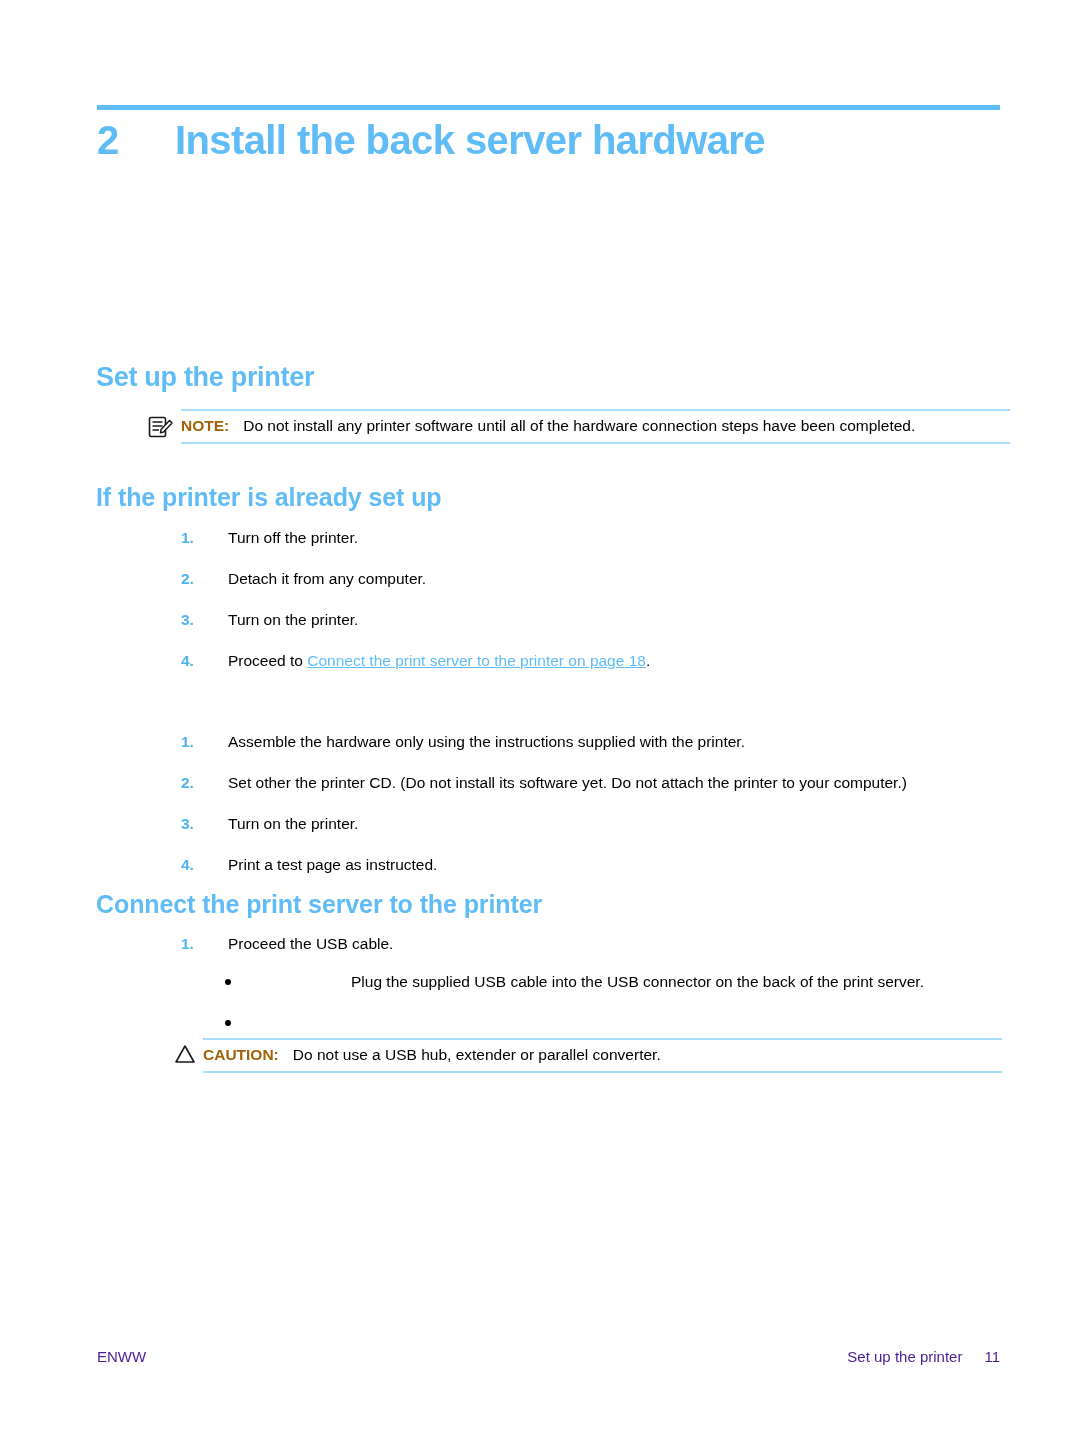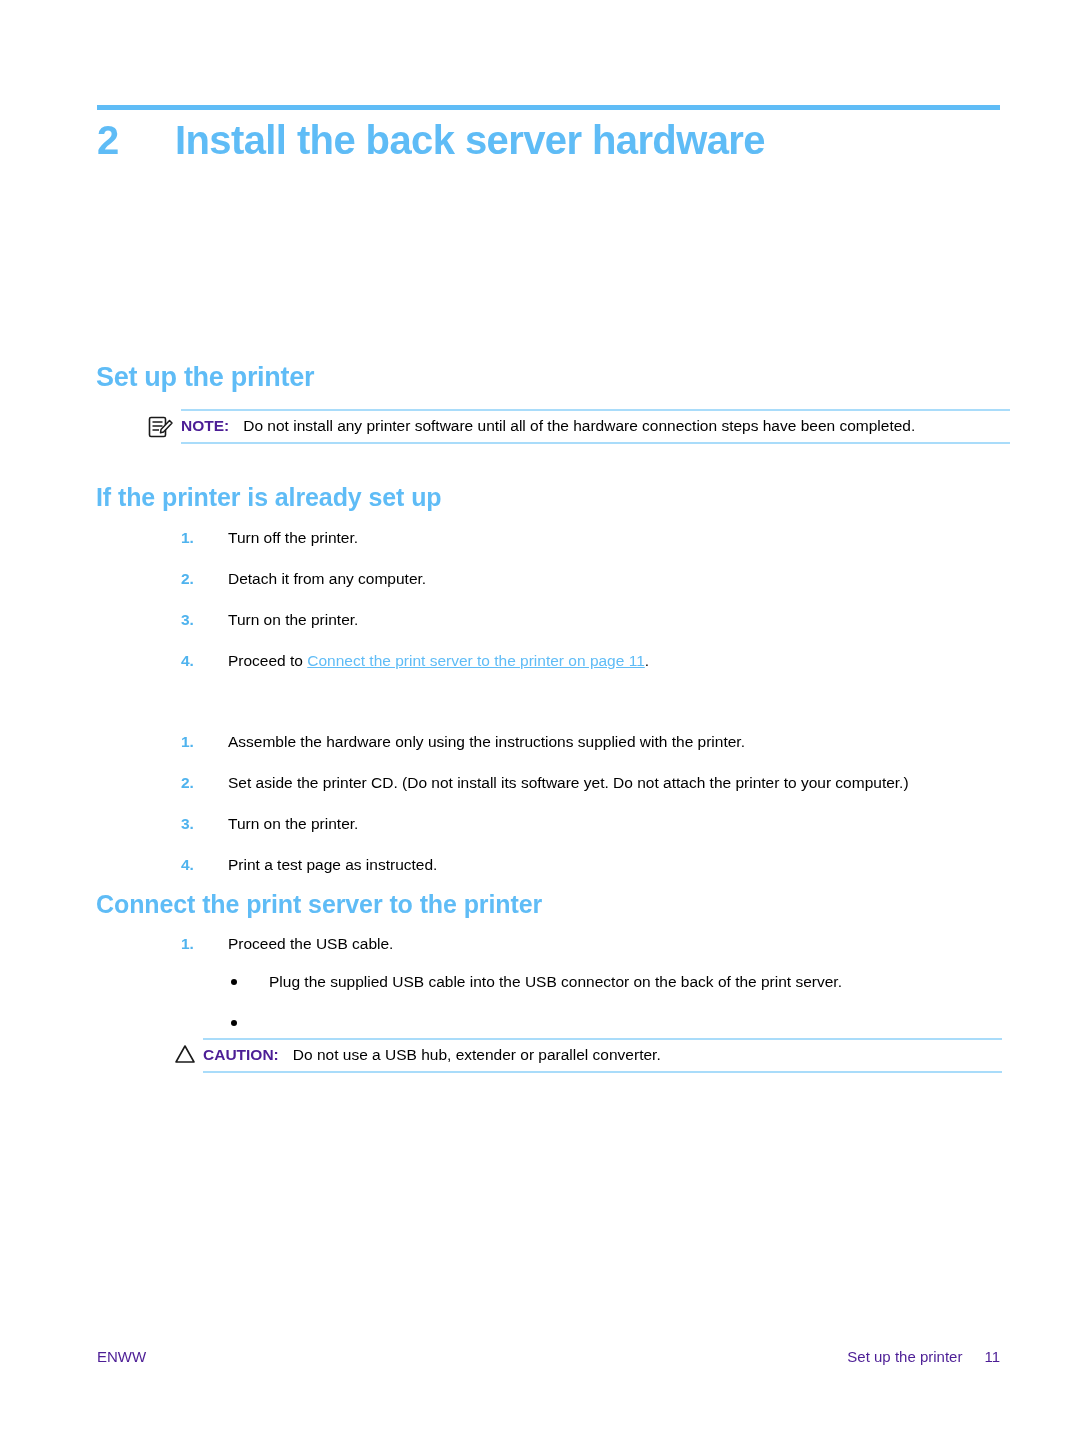--- a/index.html
+++ b/index.html
@@ -80,21 +80,21 @@
     width: 26px;
     height: 24px;
   }
   .adm-body {
     margin-left: 33px;
     border-top: 2px solid #A9DCFA;
     border-bottom: 2px solid #A9DCFA;
     padding: 5px 0 5px 0;
   }
   .adm-label {
-    color: #4c1d95;
+    color: #a16207;
     font-weight: bold;
     font-size: 15.5px;
     margin-top: 21px;
   }
   .adm-text {
     color: #000000;
     font-size: 15.5px;
     line-height: 1.33;
     text-align: center;
   }
@@ -128,21 +128,21 @@
     color: #4FB3EE;
     font-weight: bold;
     font-size: 15.5px;
   }
   .xref {
     color: #5FBCF6;
     text-decoration: underline;
   }
 
   
-  .blist { position: absolute; left: 228px; width: 790px; }
+  .blist { position: absolute; left: 222px; width: 790px; text-align: center; }
   .bitem {
     position: relative;
     padding-left: 41px;
     font-size: 15.5px;
     line-height: 1.3;
     color: #000000;
     white-space: nowrap;
   }
   .bitem + .bitem { margin-top: 21px; }
   .bdot {
@@ -207,33 +207,33 @@
     </div>
     <div class="oitem">
       <span class="onum">2.</span>
       <span>Detach it from any computer.</span>
     </div>
     <div class="oitem">
       <span class="onum">3.</span>
       <span>Turn on the printer.</span>
     </div>
     <div class="oitem">
-      <span class="onum">4.</span><span>Proceed to </span><a class="xref" href="#">Connect the print server to the printer on page 11</a><span>.</span>
+      <span class="onum">4.</span><span>Proceed to </span><a class="xref" href="#">Connect the print server to the printer on page 18</a><span>.</span>
     </div>
   </div>
 
 
   <div class="olist" style="top:732px;">
     <div class="oitem">
       <span class="onum">1.</span>
       <span>Assemble the hardware only using the instructions supplied with the printer.</span>
     </div>
     <div class="oitem">
       <span class="onum">2.</span>
-      <span>Set aside the printer CD. (Do not install its software yet. Do not attach the printer to your computer.)</span>
+      <span>Set other the printer CD. (Do not install its software yet. Do not attach the printer to your computer.)</span>
     </div>
     <div class="oitem">
       <span class="onum">3.</span>
       <span>Turn on the printer.</span>
     </div>
     <div class="oitem">
       <span class="onum">4.</span>
       <span>Print a test page as instructed.</span>
     </div>
   </div>

